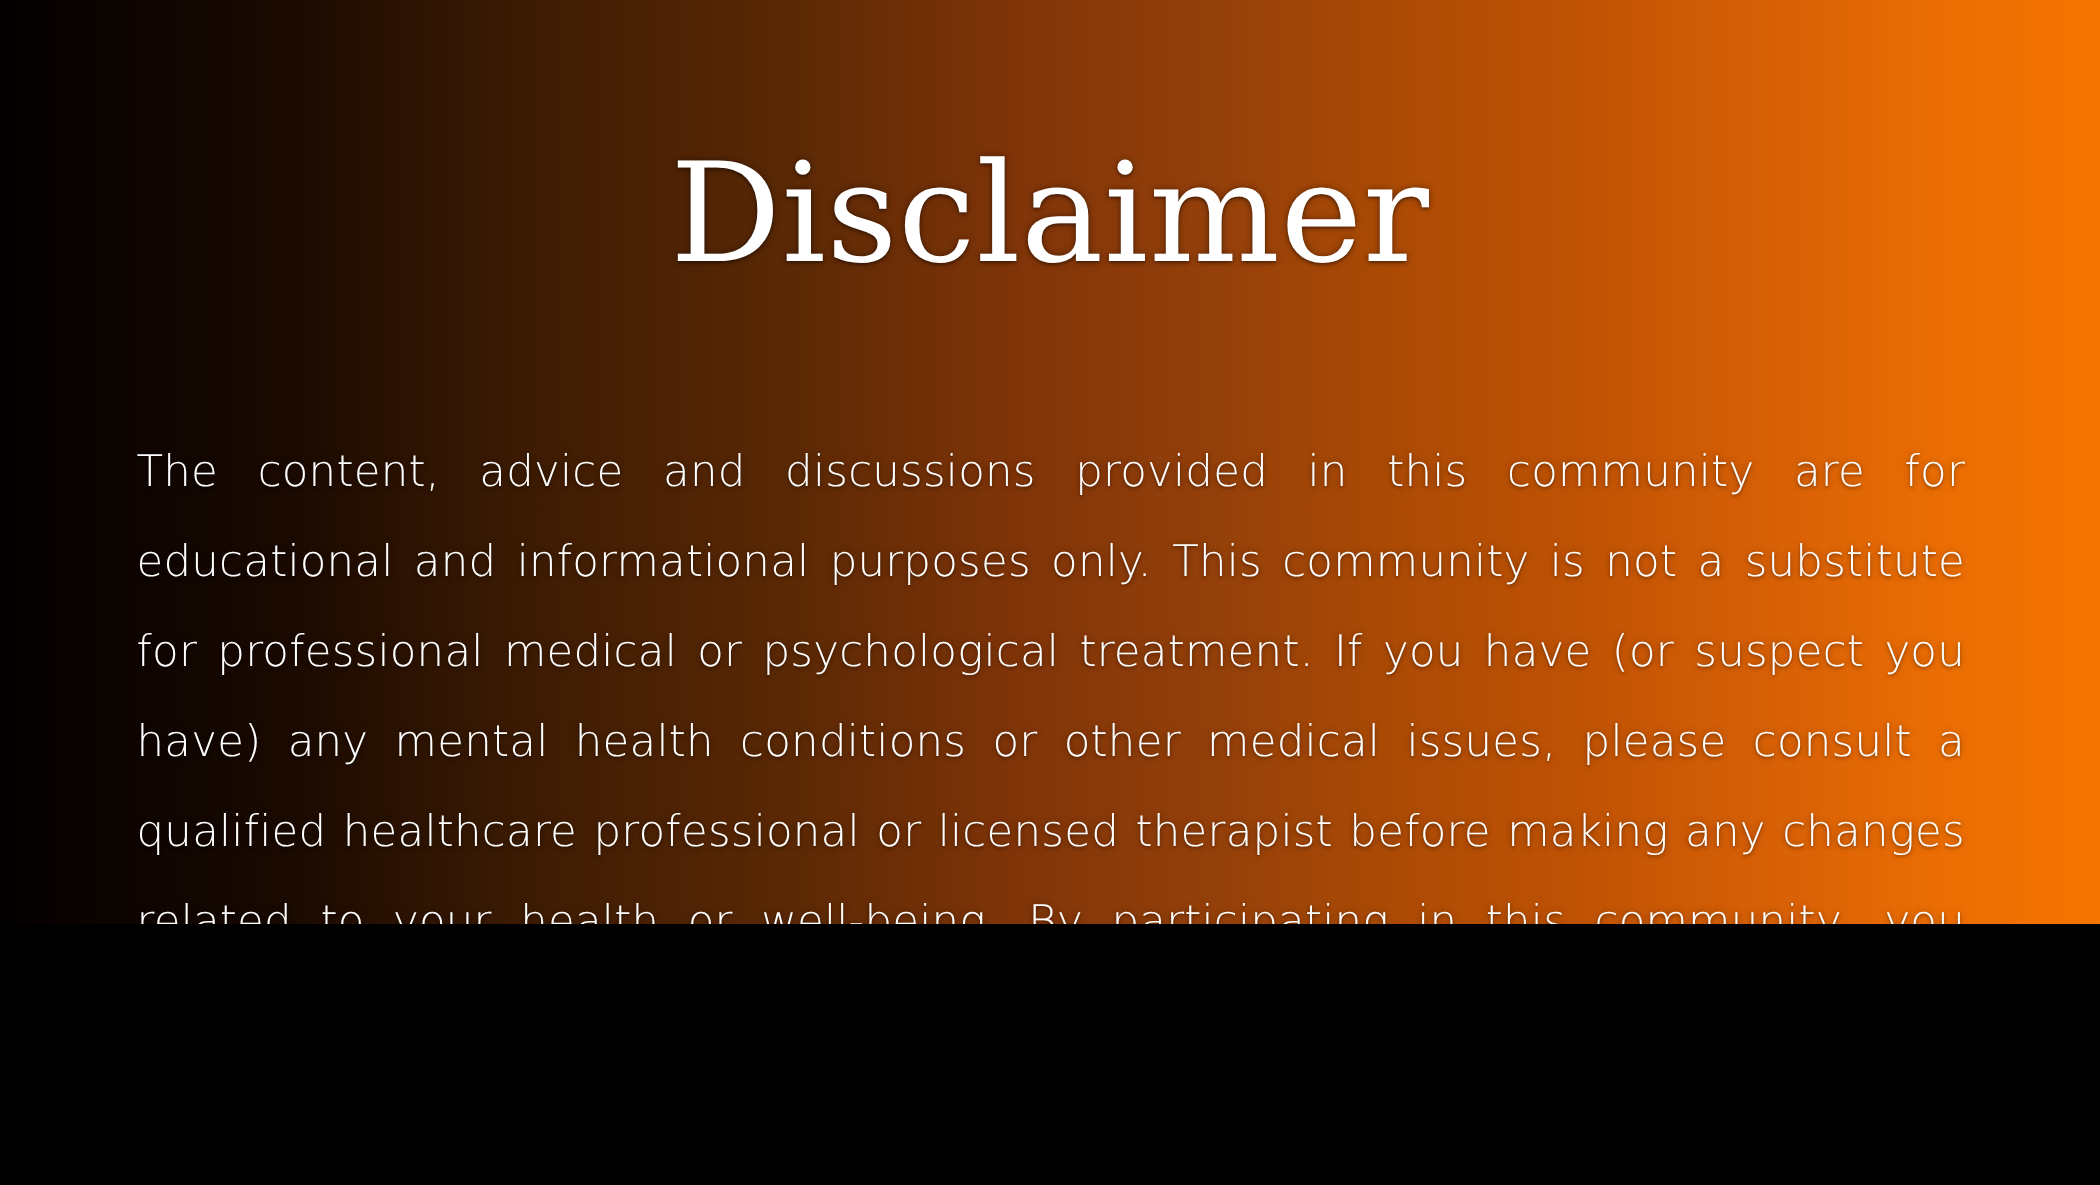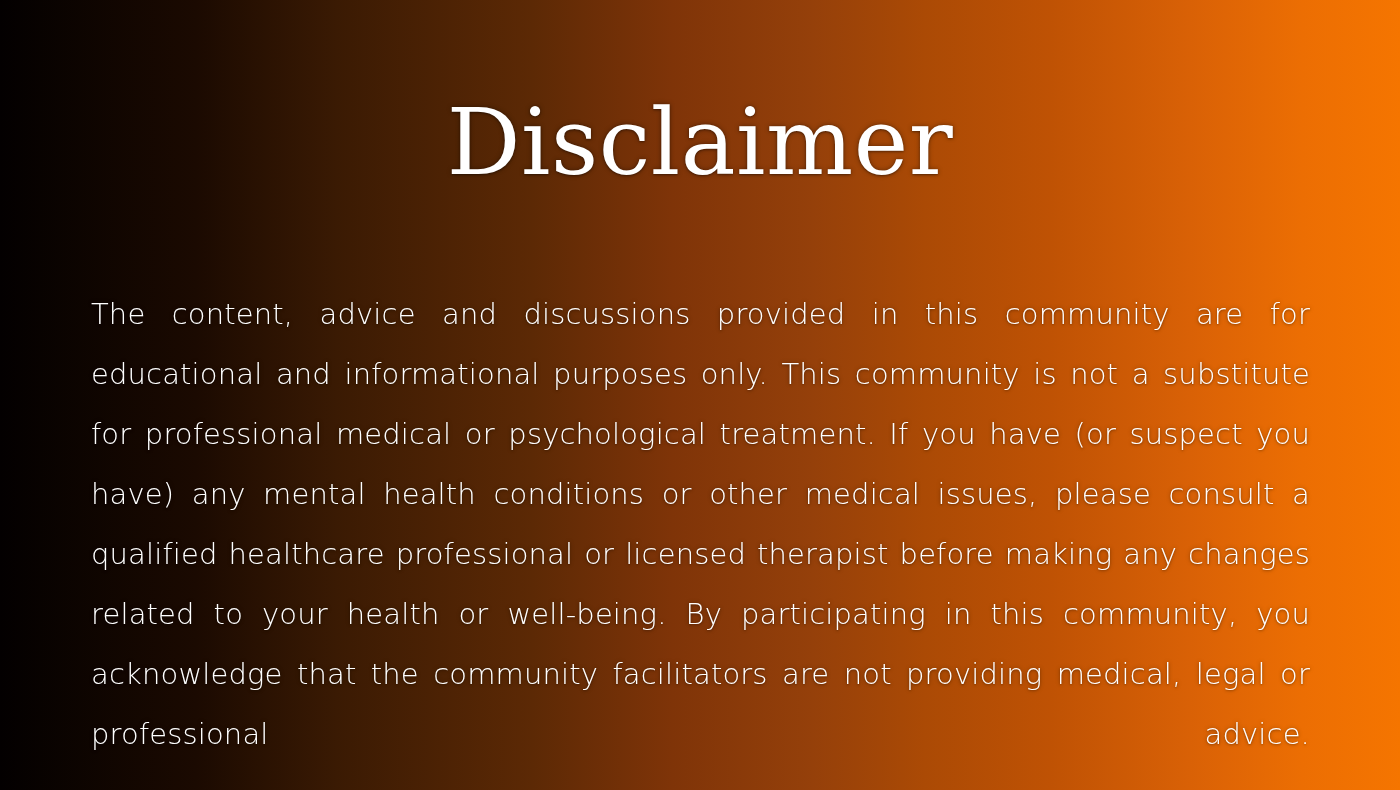--- a/index.html
+++ b/index.html
@@ -5,21 +5,21 @@
 <style>
   html, body {
     margin: 0;
     padding: 0;
     background: #000;
   }
 
   .slide {
     position: relative;
     width: 1400px;
-    height: 790px;
+    height: 616px;
     overflow: hidden;
     
     background: linear-gradient(
       to right,
       #030000 0%,
       #1b0a01 14%,
       #3a1a03 24%,
       #5c2905 38%,
       #7f3408 48%,
       #95400a 58%,

